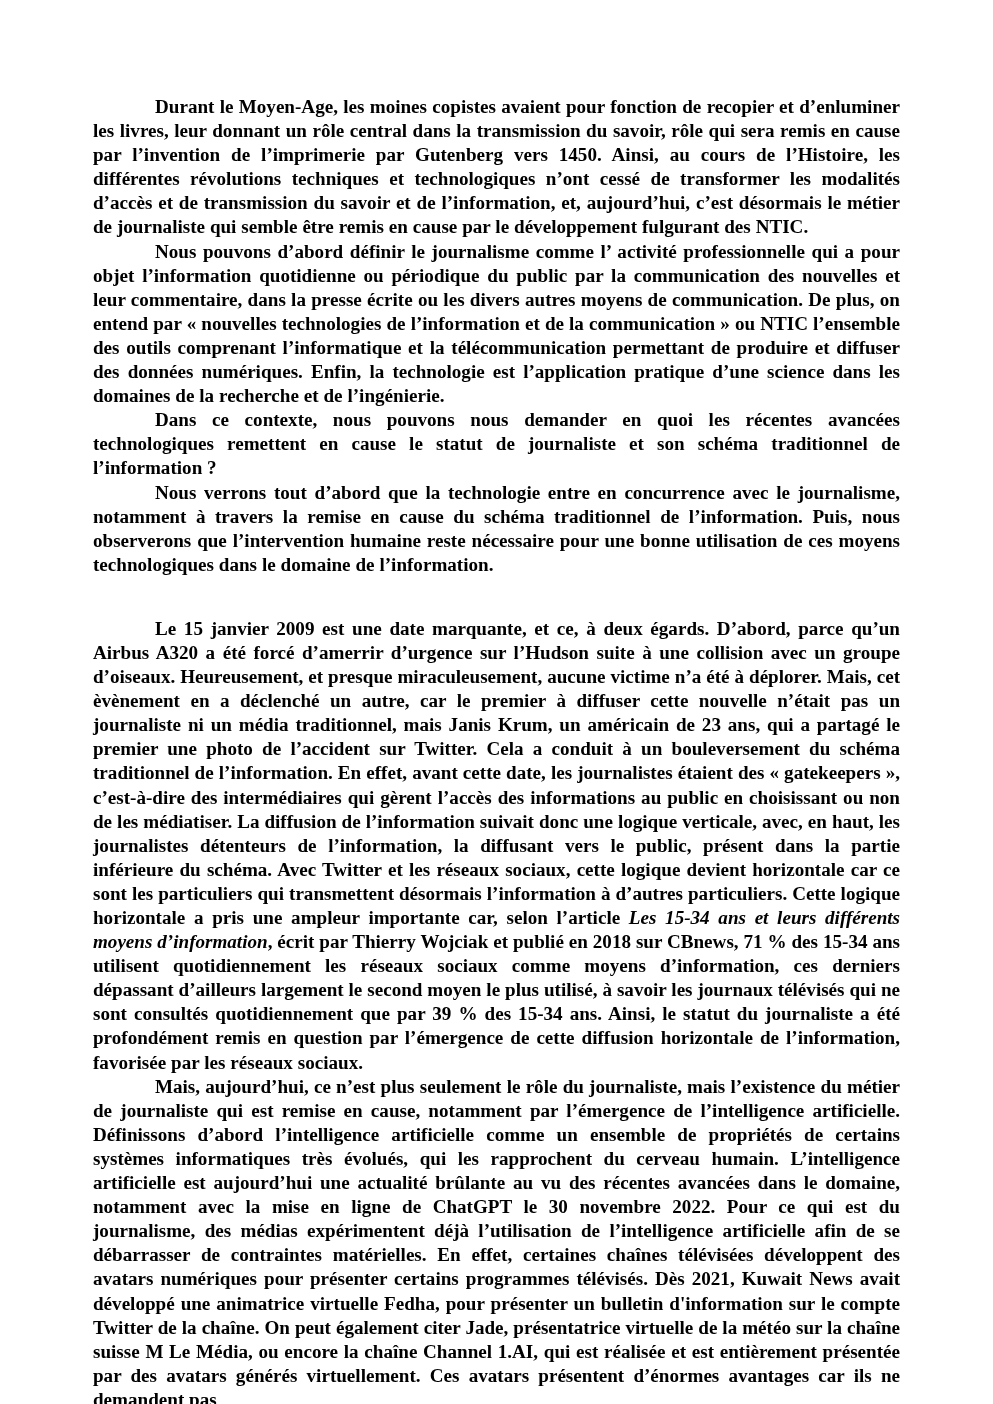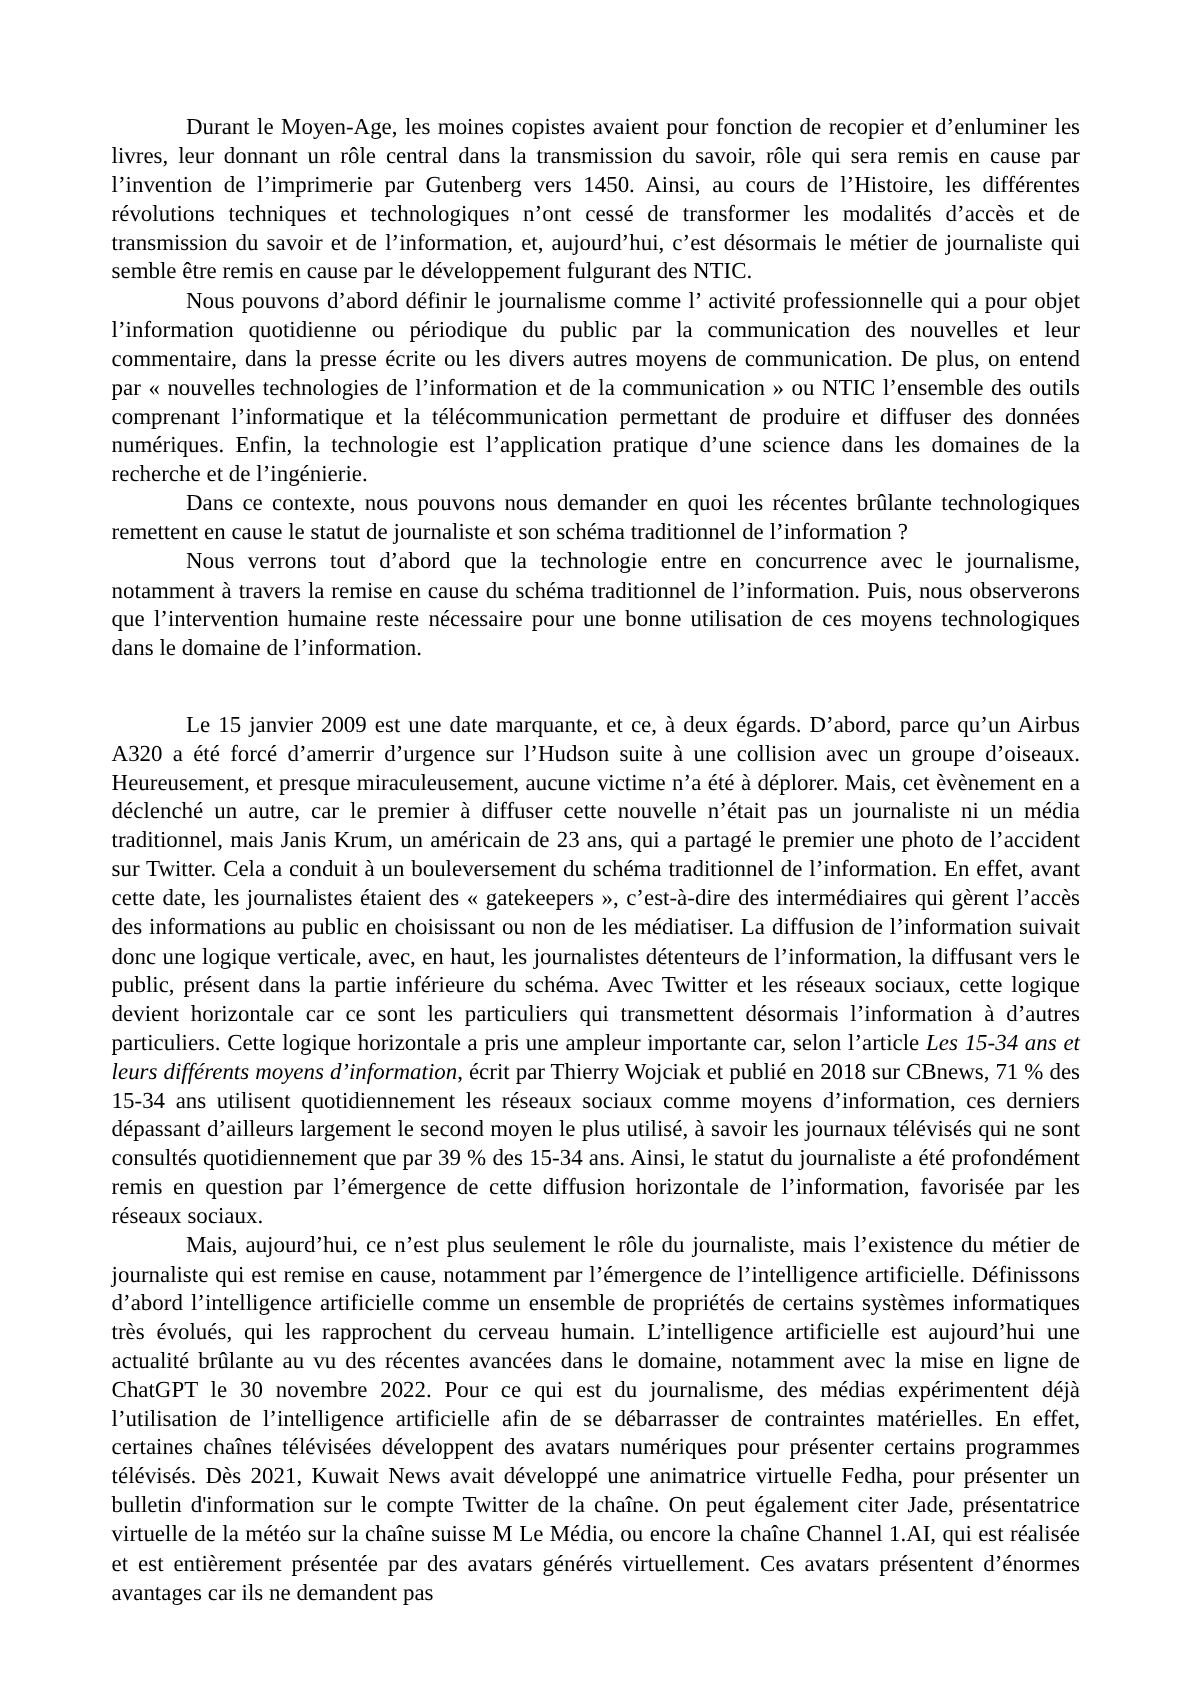--- a/index.html
+++ b/index.html
@@ -29,39 +29,40 @@
     margin: 0;
     padding: 0;
     text-align: justify;
     text-justify: inter-word;
     font-size: 19.1px;
     line-height: 24.1px;
     text-indent: 62px;
     hyphens: none;
     -webkit-hyphens: none;
     word-spacing: 0.1px;
+    font-weight: bold;
   }
   p.para.spacer-before {
     margin-top: 40px;
   }
   em.title-cite {
     font-style: italic;
   }
 </style>
 </head>
 <body>
 
 <div class="page">
   <div class="text-column">
 
     <p class="para">Durant le Moyen-Age, les moines copistes avaient pour fonction de recopier et d’enluminer les livres, leur donnant un rôle central dans la transmission du savoir, rôle qui sera remis en cause par l’invention de l’imprimerie par Gutenberg vers 1450. Ainsi, au cours de l’Histoire, les différentes révolutions techniques et technologiques n’ont cessé de transformer les modalités d’accès et de transmission du savoir et de l’information, et, aujourd’hui, c’est désormais le métier de journaliste qui semble être remis en cause par le développement fulgurant des NTIC.</p>
 
     <p class="para">Nous pouvons d’abord définir le journalisme comme l’ activité professionnelle qui a pour objet l’information quotidienne ou périodique du public par la communication des nouvelles et leur commentaire, dans la presse écrite ou les divers autres moyens de communication. De plus, on entend par « nouvelles technologies de l’information et de la communication » ou NTIC l’ensemble des outils comprenant l’informatique et la télécommunication permettant de produire et diffuser des données numériques. Enfin, la technologie est l’application pratique d’une science dans les domaines de la recherche et de l’ingénierie.</p>
 
-    <p class="para">Dans ce contexte, nous pouvons nous demander en quoi les récentes brûlante technologiques remettent en cause le statut de journaliste et son schéma traditionnel de l’information ?</p>
+    <p class="para">Dans ce contexte, nous pouvons nous demander en quoi les récentes avancées technologiques remettent en cause le statut de journaliste et son schéma traditionnel de l’information ?</p>
 
     <p class="para">Nous verrons tout d’abord que la technologie entre en concurrence avec le journalisme, notamment à travers la remise en cause du schéma traditionnel de l’information. Puis, nous observerons que l’intervention humaine reste nécessaire pour une bonne utilisation de ces moyens technologiques dans le domaine de l’information.</p>
 
     <p class="para spacer-before"><span>Le 15 janvier 2009 est une date marquante, et ce, à deux égards. D’abord, parce qu’un Airbus A320 a été forcé d’amerrir d’urgence sur l’Hudson suite à une collision avec un groupe d’oiseaux. Heureusement, et presque miraculeusement, aucune victime n’a été à déplorer. Mais, cet èvènement en a déclenché un autre, car le premier à diffuser cette nouvelle n’était pas un journaliste ni un média traditionnel, mais Janis Krum, un américain de 23 ans, qui a partagé le premier une photo de l’accident sur Twitter. Cela a conduit à un bouleversement du schéma traditionnel de l’information. En effet, avant cette date, les journalistes étaient des « gatekeepers », c’est-à-dire des intermédiaires qui gèrent l’accès des informations au public en choisissant ou non de les médiatiser. La diffusion de l’information suivait donc une logique verticale, avec, en haut, les journalistes détenteurs de l’information, la diffusant vers le public, présent dans la partie inférieure du schéma. Avec Twitter et les réseaux sociaux, cette logique devient horizontale car ce sont les particuliers qui transmettent désormais l’information à d’autres particuliers. Cette logique horizontale a pris une ampleur importante car, selon l’article </span><em class="title-cite">Les 15-34 ans et leurs différents moyens d’information</em><span>, écrit par Thierry Wojciak et publié en 2018 sur CBnews, 71 % des 15-34 ans utilisent quotidiennement les réseaux sociaux comme moyens d’information, ces derniers dépassant d’ailleurs largement le second moyen le plus utilisé, à savoir les journaux télévisés qui ne sont consultés quotidiennement que par 39 % des 15-34 ans. Ainsi, le statut du journaliste a été profondément remis en question par l’émergence de cette diffusion horizontale de l’information, favorisée par les réseaux sociaux.</span></p>
 
     <p class="para">Mais, aujourd’hui, ce n’est plus seulement le rôle du journaliste, mais l’existence du métier de journaliste qui est remise en cause, notamment par l’émergence de l’intelligence artificielle. Définissons d’abord l’intelligence artificielle comme un ensemble de propriétés de certains systèmes informatiques très évolués, qui les rapprochent du cerveau humain. L’intelligence artificielle est aujourd’hui une actualité brûlante au vu des récentes avancées dans le domaine, notamment avec la mise en ligne de ChatGPT le 30 novembre 2022. Pour ce qui est du journalisme, des médias expérimentent déjà l’utilisation de l’intelligence artificielle afin de se débarrasser de contraintes matérielles. En effet, certaines chaînes télévisées développent des avatars numériques pour présenter certains programmes télévisés. Dès 2021, Kuwait News avait développé une animatrice virtuelle Fedha, pour présenter un bulletin d'information sur le compte Twitter de la chaîne. On peut également citer Jade, présentatrice virtuelle de la météo sur la chaîne suisse M Le Média, ou encore la chaîne Channel 1.AI, qui est réalisée et est entièrement présentée par des avatars générés virtuellement. Ces avatars présentent d’énormes avantages car ils ne demandent pas</p>
 
   </div>
 </div>
 

